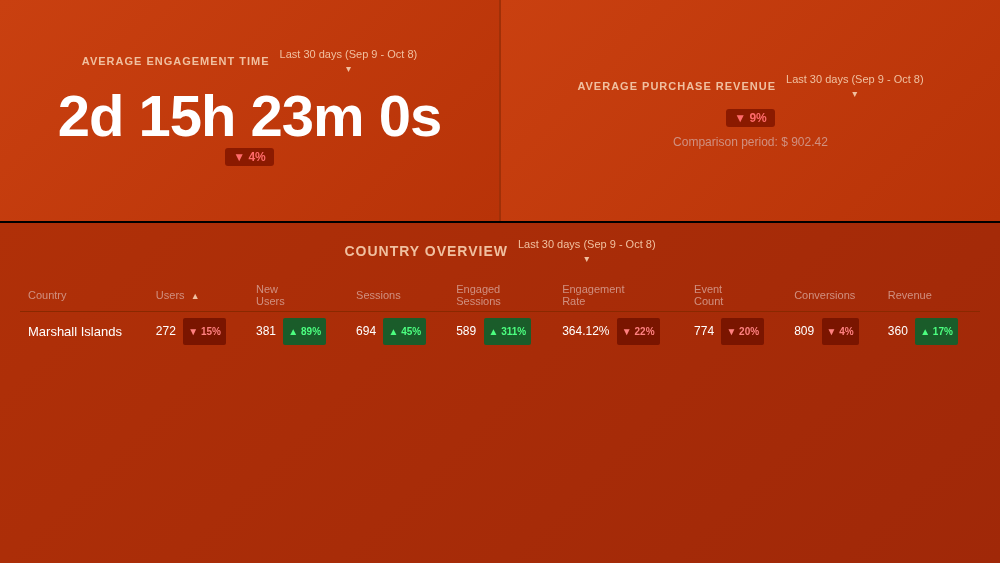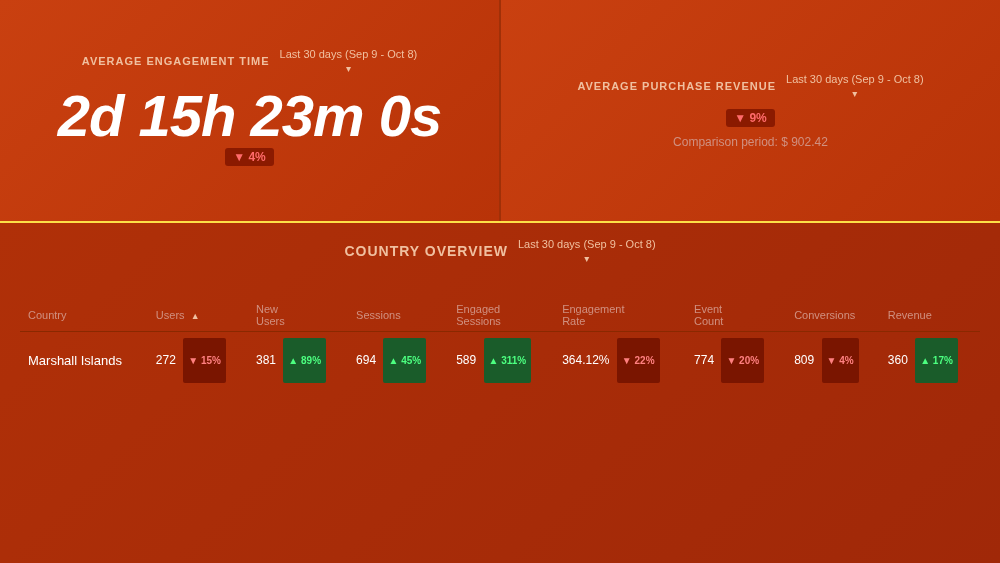--- a/index.html
+++ b/index.html
@@ -9,21 +9,21 @@
       background: #c0390a;
       font-family: Arial, sans-serif;
       overflow: hidden;
       display: flex;
       flex-direction: column;
     }
 
     .top-row {
       display: flex;
       flex: 1;
-      border-bottom: 2px solid #fde047;
+      border-bottom: 2px solid #000000;
     }
 
     .card {
       flex: 1;
       background: linear-gradient(135deg, #c94010 0%, #b83308 100%);
       display: flex;
       flex-direction: column;
       align-items: center;
       justify-content: center;
       padding: 20px;
@@ -61,21 +61,20 @@
       color: #f0c0a0;
     }
 
     .main-value {
       font-size: 58px;
       font-weight: bold;
       color: #ffffff;
       letter-spacing: -1px;
       line-height: 1.1;
       margin-bottom: 0;
-      font-style: italic;
     }
 
     .currency-symbol {
       font-size: 36px;
       font-weight: bold;
       color: #ffffff;
       vertical-align: super;
       margin-right: 2px;
     }
 
@@ -126,21 +125,20 @@
 
     .table-container {
       flex: 1;
       overflow: hidden;
     }
 
     table {
       width: 100%;
       border-collapse: collapse;
       font-size: 12px;
-      margin-top: 20px;
     }
 
     thead tr {
       border-bottom: 1px solid #8a2800;
     }
 
     th {
       color: #d09080;
       font-weight: normal;
       text-align: left;
@@ -158,21 +156,21 @@
       color: #ffffff;
       padding: 6px 8px;
       vertical-align: middle;
       font-size: 12px;
     }
 
     .mini-badge {
       display: inline-flex;
       align-items: center;
       gap: 2px;
-      padding: 17px 5px;
+      padding: 8px 5px;
       border-radius: 2px;
       font-size: 10px;
       font-weight: bold;
       margin-left: 4px;
     }
 
     .mini-badge.neg {
       background: #7a1500;
       color: #ff8080;
     }

